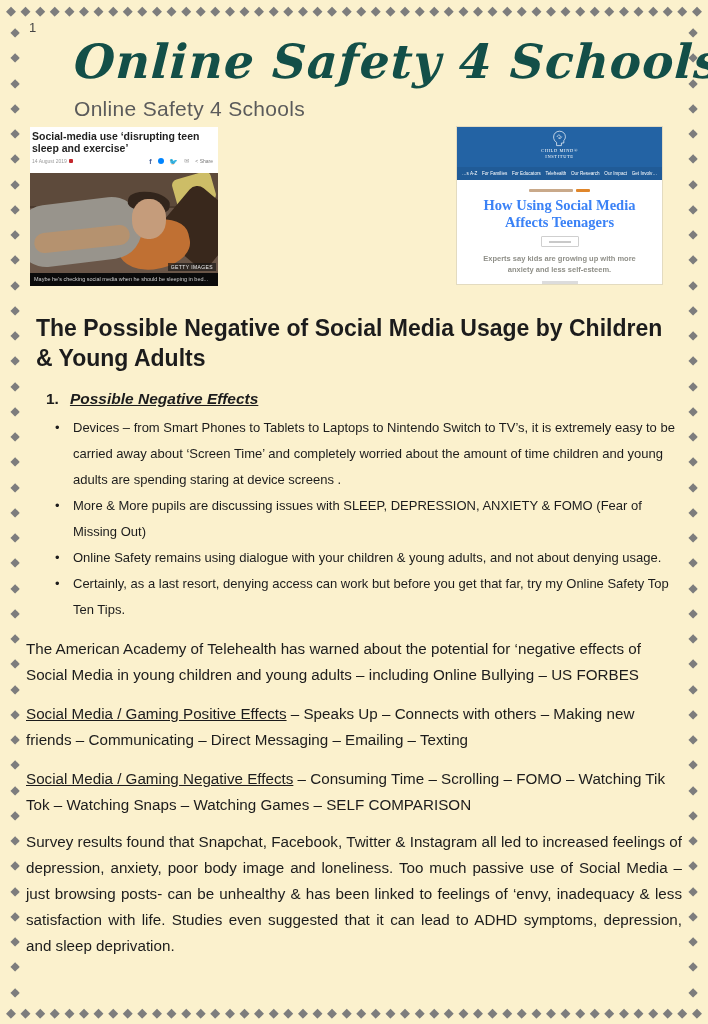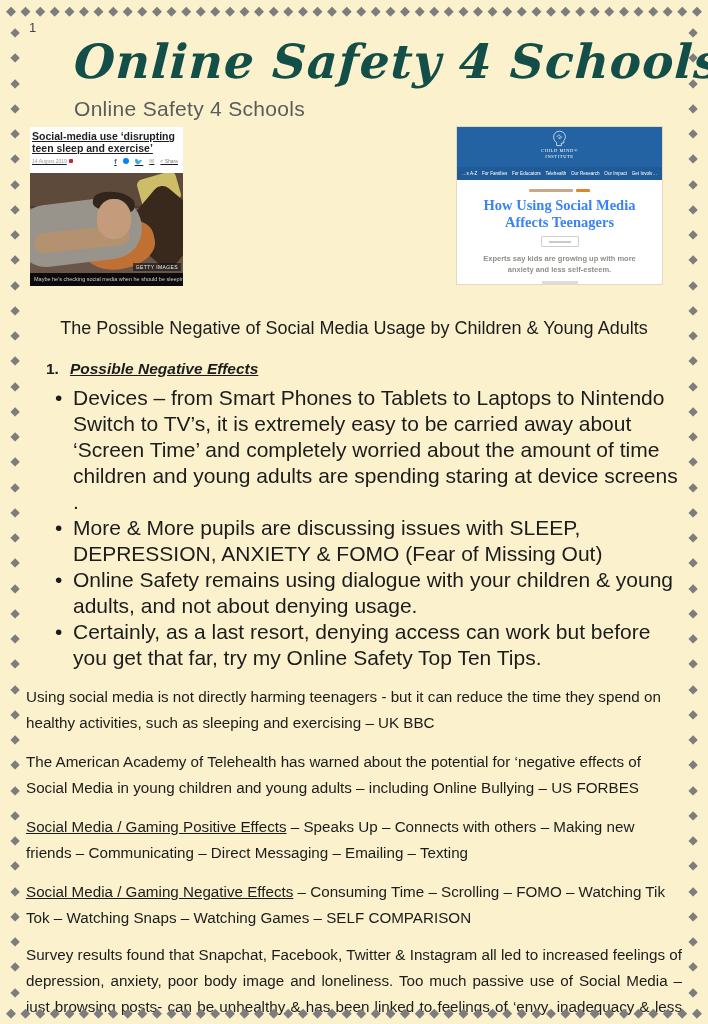--- a/index.html
+++ b/index.html
@@ -24,21 +24,21 @@
     margin:34px 40px 0 74px;
     font-family:"DejaVu Serif",cursive,serif;font-style:italic;font-weight:700;
     font-size:47px;color:#134f48;letter-spacing:1px;transform:skewX(-3deg);
     white-space:nowrap;
   }
   .subtitle{margin:8px 0 0 74px;font-size:21px;color:#5b5b5b;letter-spacing:.3px;}
   
   .images-row{display:flex;justify-content:space-between;align-items:flex-start;
     margin:6px 46px 0 30px;}
   
-  .bbc{width:153px;height:159px;background:#fff;position:relative;overflow:hidden;flex:none;text-decoration:underline;}
+  .bbc{width:188px;height:159px;background:#fff;position:relative;overflow:hidden;flex:none;}
   .bbc-headline{padding:3px 5px 0 2px;font-size:10.5px;font-weight:bold;color:#1f1f1f;line-height:1.18;}
   .bbc-meta{display:flex;align-items:center;justify-content:space-between;padding:3px 5px 2px 2px;}
   .bbc-date{font-size:5px;color:#9a9a9a;display:flex;align-items:center;gap:2px;}
   .bbc-reddot{width:4px;height:4px;background:#c3262b;display:inline-block;border-radius:1px;}
   .bbc-icons{display:flex;align-items:center;gap:6px;}
   .ic{display:inline-block;font-size:6px;line-height:1;}
   .ic-f{color:#3b5998;font-weight:bold;font-size:7px;}
   .ic-msgr{width:6px;height:6px;border-radius:50%;background:#0084ff;}
   .ic-tw{color:#1da1f2;font-size:7px;}
   .ic-mail{color:#8a8a8a;font-size:6px;}
@@ -75,26 +75,26 @@
   .crumb .c2{width:14px;background:#e0862a;}
   .cmi-heading{font-family:"Liberation Serif",serif;color:#3b82f6;font-weight:600;
     font-size:14.5px;line-height:1.15;margin:5px 20px 0;}
   .cmi-chip{margin:6px auto 0;width:36px;height:9px;border:1px solid #cfcfcf;border-radius:1px;
     display:flex;align-items:center;justify-content:center;}
   .cmi-chip i{display:block;width:22px;height:2.5px;background:#c9c9c9;}
   .cmi-sub{margin:7px 24px 0;font-size:7.5px;color:#8f8f88;line-height:1.4;font-weight:bold;}
   .cmi-foot{margin:6px auto 0;width:36px;height:3px;background:#dcdcdc;}
   
   .doc{margin:0 26px;}
-  .main-heading{margin:27px 10px 0;text-align:center;font-size:18px;font-weight:normal;line-height:30px;}
+  .main-heading{margin:27px 10px 0;text-align:left;font-size:23px;font-weight:bold;line-height:30px;}
   .sec-heading{margin:17px 0 0 20px;font-size:15.5px;font-weight:bold;}
   .sec-heading .num{margin-right:11px;}
   .sec-heading .t{text-decoration:underline;font-style:italic;}
   ul.bullets{list-style:none;margin:7px 0 0 27px;padding:0;}
-  ul.bullets li{position:relative;padding-left:20px;font-size:21px;line-height:26px;}
+  ul.bullets li{position:relative;padding-left:20px;font-size:13px;line-height:26px;}
   ul.bullets li::before{content:"\2022";position:absolute;left:2px;top:0;}
   .para{margin:13px 0 0;font-size:15.2px;line-height:26px;}
   .para .lead{text-decoration:underline;}
   .para.justified{text-align:justify;margin-top:11px;}
   .sec2{margin-top:29px;}
 </style>
 </head>
 <body>
 
 <div class="page">
@@ -365,21 +365,20 @@
     </div>
 
     <ul class="bullets">
         <li>Devices – from Smart Phones to Tablets to Laptops to Nintendo Switch to TV’s, it is extremely easy to be carried away about ‘Screen Time’ and completely worried about the amount of time children and young adults are spending staring at device screens .</li>
         <li>More &amp; More pupils are discussing issues with SLEEP, DEPRESSION, ANXIETY &amp; FOMO (Fear of Missing Out)</li>
         <li>Online Safety remains using dialogue with your children &amp; young adults, and not about denying usage.</li>
         <li>Certainly, as a last resort, denying access can work but before you get that far, try my Online Safety Top Ten Tips.</li>
       </ul>
 
     <div>
-        <p class="para"><span class="lead"></span><span>Using social media is not directly harming teenagers - but it can reduce the time they spend on healthy activities, such as sleeping and exercising – UK BBC</span></p>
         <p class="para"><span class="lead"></span><span>The American Academy of Telehealth has warned about the potential for ‘negative effects of Social Media in young children and young adults – including Online Bullying – US FORBES</span></p>
         <p class="para"><span class="lead">Social Media / Gaming Positive Effects</span><span> – Speaks Up – Connects with others – Making new friends – Communicating – Direct Messaging – Emailing – Texting</span></p>
         <p class="para"><span class="lead">Social Media / Gaming Negative Effects</span><span> – Consuming Time – Scrolling – FOMO – Watching Tik Tok – Watching Snaps – Watching Games – SELF COMPARISON</span></p>
       </div>
 
 
     <p class="para justified">Survey results found that Snapchat, Facebook, Twitter &amp; Instagram all led to increased feelings of depression, anxiety, poor body image and loneliness. Too much passive use of Social Media – just browsing posts- can be unhealthy &amp; has been linked to feelings of ‘envy, inadequacy &amp; less satisfaction with life. Studies even suggested that it can lead to ADHD symptoms, depression, and sleep deprivation.</p>
 
   </div>
 </div>

